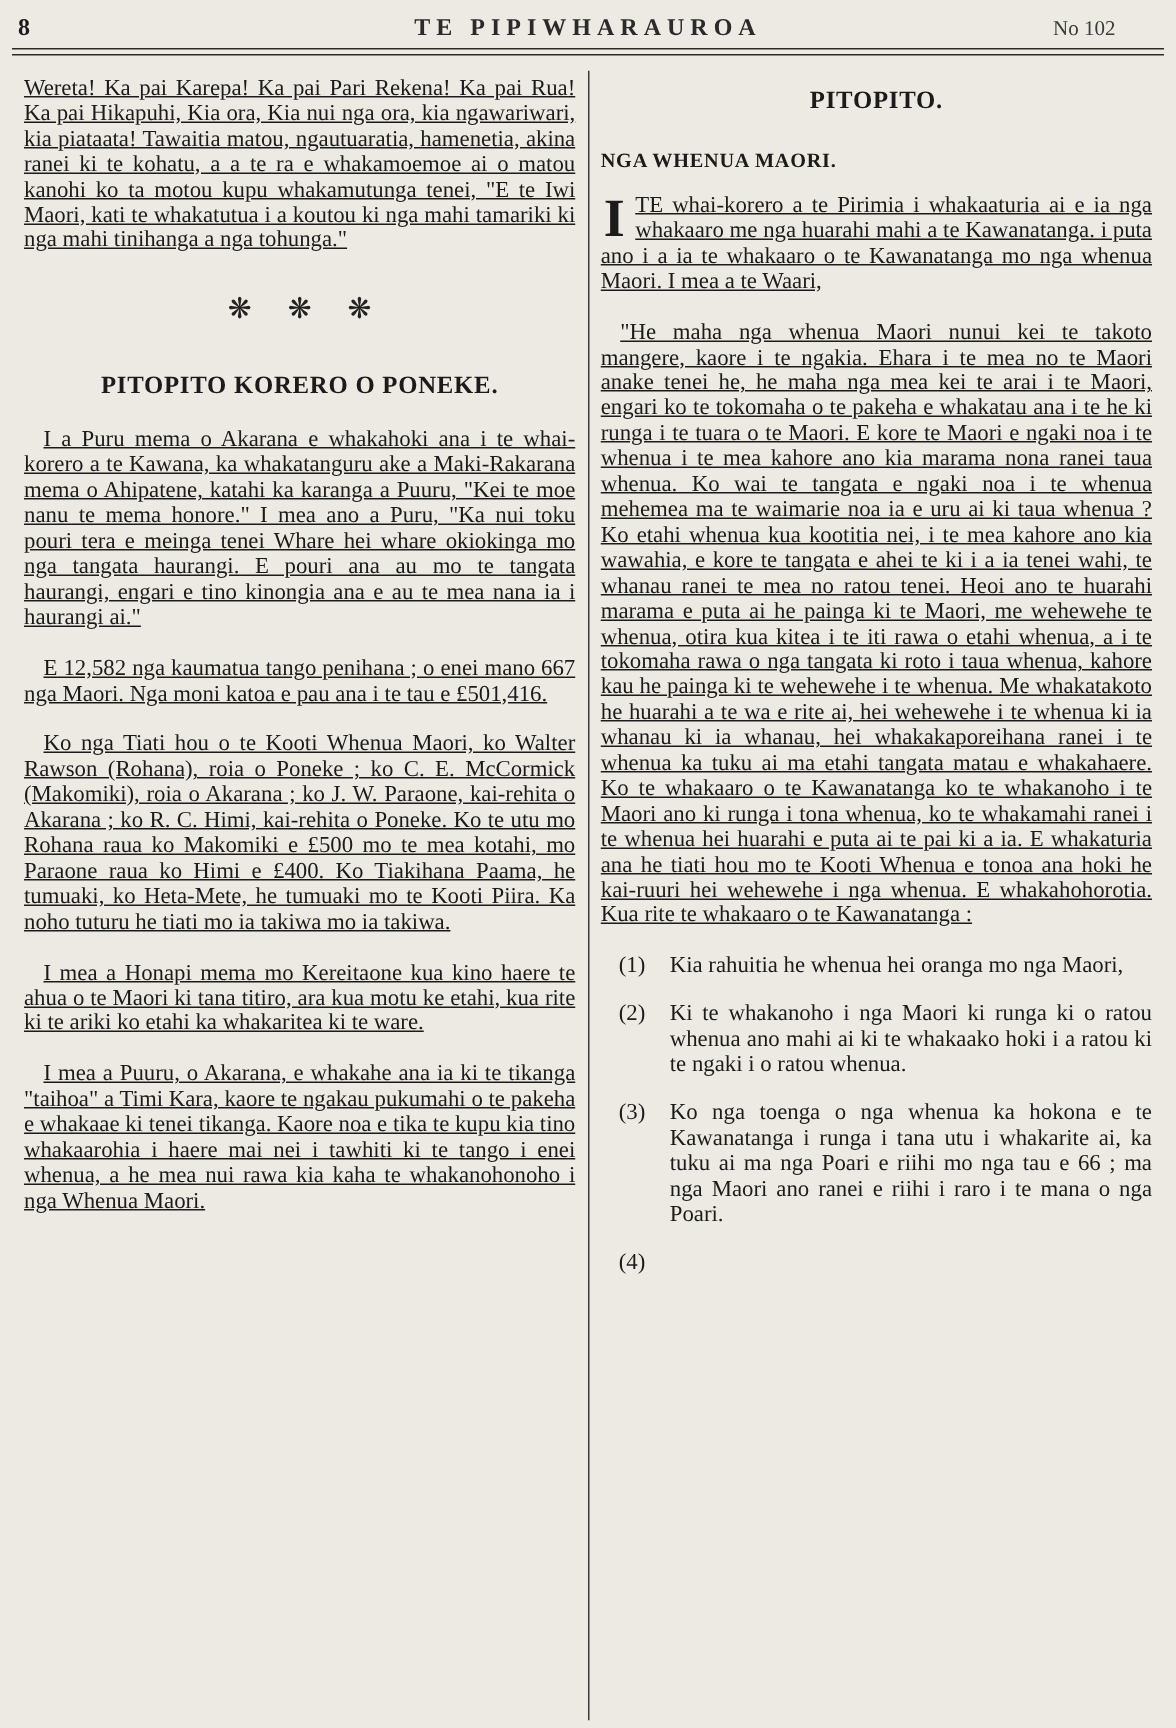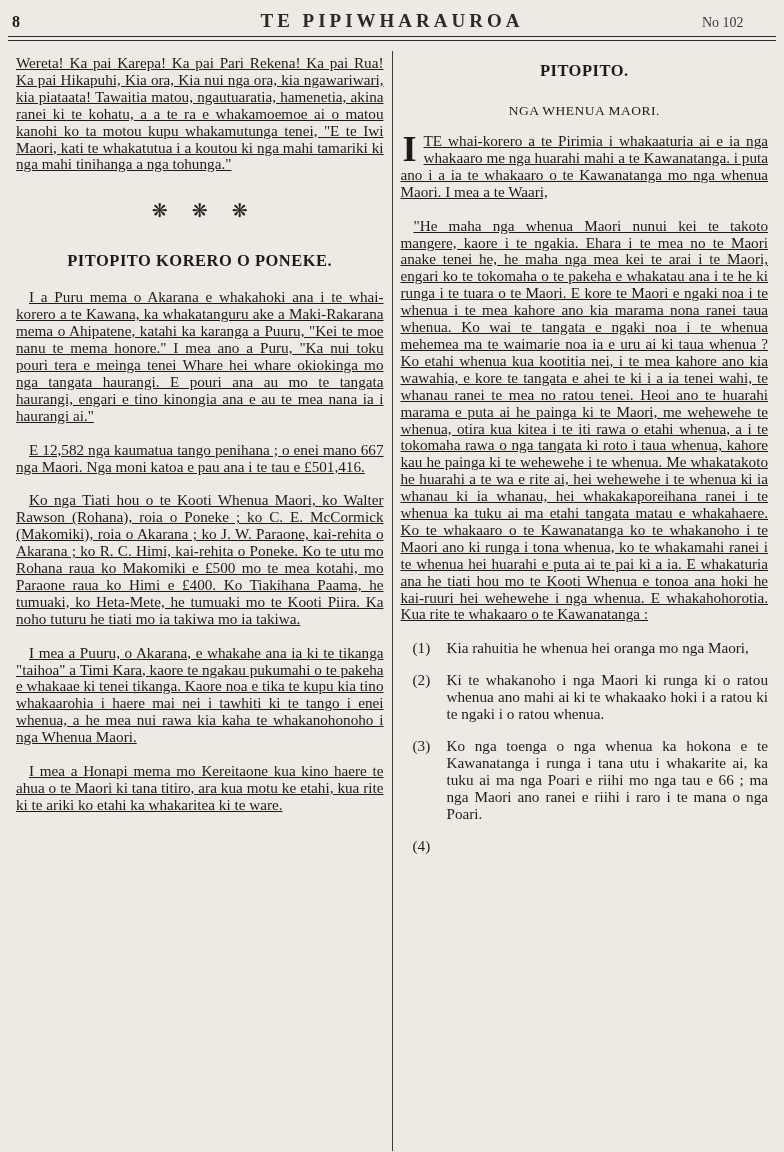--- a/index.html
+++ b/index.html
@@ -24,21 +24,21 @@
     justify-content: space-between;
     align-items: baseline;
     padding: 2px 4px 4px 4px;
   }
   .masthead .pagenum {
     font-size: 16px;
     font-weight: bold;
     width: 70px;
   }
   .masthead .mtitle {
-    font-size: 19px;
+    font-size: 16px;
     font-weight: bold;
     letter-spacing: 4px;
     text-align: center;
     flex: 1;
     color: #2a2a2a;
   }
   .masthead .issue {
     font-size: 14px;
     width: 70px;
     color: #3a3a3a;
@@ -86,22 +86,21 @@
   }
   .section-head {
     font-size: 16.5px;
     font-weight: bold;
     text-align: center;
     letter-spacing: 0.5px;
     margin: 0 0 18px 0;
   }
   .subsection-head {
     font-size: 13.5px;
-    font-weight: normal;
-    text-align: center;
+    font-weight: bold;
     letter-spacing: 0.5px;
     margin: 0 0 14px 0;
   }
   .right-head { margin-top: 6px; margin-bottom: 22px; }
   .dropcap {
     float: left;
     font-size: 36px;
     line-height: 28px;
     font-weight: bold;
     padding: 2px 7px 0 2px;
@@ -143,22 +142,22 @@
     <section class="col col-left">
       <p class="body-text noindent">Wereta! Ka pai Karepa! Ka pai Pari Rekena! Ka pai Rua! Ka pai Hikapuhi, Kia ora, Kia nui nga ora, kia ngawariwari, kia piataata! Tawaitia matou, ngautuaratia, hamenetia, akina ranei ki te kohatu, a a te ra e whakamoemoe ai o matou kanohi ko ta motou kupu whakamutunga tenei, "E te Iwi Maori, kati te whakatutua i a koutou ki nga mahi tamariki ki nga mahi tinihanga a nga tohunga."</p>
 
       <div class="ornament">❋ ❋ ❋</div>
 
       <h2 class="section-head">PITOPITO KORERO O PONEKE.</h2>
 
       <p class="body-text">I a Puru mema o Akarana e whakahoki ana i te whai-korero a te Kawana, ka whakatanguru ake a Maki-Rakarana mema o Ahipatene, katahi ka karanga a Puuru, "Kei te moe nanu te mema honore."   I mea ano a Puru, "Ka nui toku pouri tera e meinga tenei Whare hei whare okiokinga mo nga tangata haurangi.  E pouri ana au mo te tangata haurangi, engari e tino kinongia ana e au te mea nana ia i haurangi ai."</p>
       <p class="body-text">E 12,582 nga kaumatua tango penihana ; o enei mano 667 nga Maori.    Nga moni katoa e pau ana i te tau e £501,416.</p>
       <p class="body-text">Ko nga Tiati hou o te Kooti Whenua Maori, ko Walter Rawson (Rohana), roia o Poneke ; ko C. E. McCormick (Makomiki), roia o Akarana ; ko J. W. Paraone, kai-rehita o Akarana ; ko R. C. Himi, kai-rehita o Poneke.  Ko te utu mo Rohana raua ko Makomiki e £500 mo te mea kotahi, mo Paraone raua ko Himi e £400.  Ko Tiakihana Paama, he tumuaki, ko Heta-Mete, he tumuaki mo te Kooti Piira.   Ka noho tuturu he tiati mo ia takiwa mo ia takiwa.</p>
+      <p class="body-text">I mea a Honapi mema mo Kereitaone kua kino haere te ahua o te Maori ki tana titiro, ara kua motu ke etahi, kua rite ki te ariki ko etahi ka whakaritea ki te ware.</p>
       <p class="body-text">I mea a Puuru, o Akarana, e whakahe ana ia ki te tikanga "taihoa" a Timi Kara, kaore te ngakau pukumahi o te pakeha e whakaae ki tenei tikanga.  Kaore noa e tika te kupu kia tino whakaarohia i haere mai nei i tawhiti ki te tango i enei whenua, a he mea nui rawa kia kaha te whakanohonoho i nga Whenua Maori.</p>
-      <p class="body-text">I mea a Honapi mema mo Kereitaone kua kino haere te ahua o te Maori ki tana titiro, ara kua motu ke etahi, kua rite ki te ariki ko etahi ka whakaritea ki te ware.</p>
     </section>
 
     <div class="col-rule"></div>
 
     <section class="col col-right">
       <h2 class="section-head right-head">PITOPITO.</h2>
       <h3 class="subsection-head">NGA WHENUA MAORI.</h3>
 
       <p class="body-text noindent">
         <span class="dropcap">I</span><span>TE whai-korero a te Pirimia i whakaaturia ai e ia nga whakaaro me nga huarahi mahi a te Kawanatanga. i puta ano i a ia te whakaaro o te Kawanatanga mo nga whenua Maori.  I mea a te Waari,</span>

